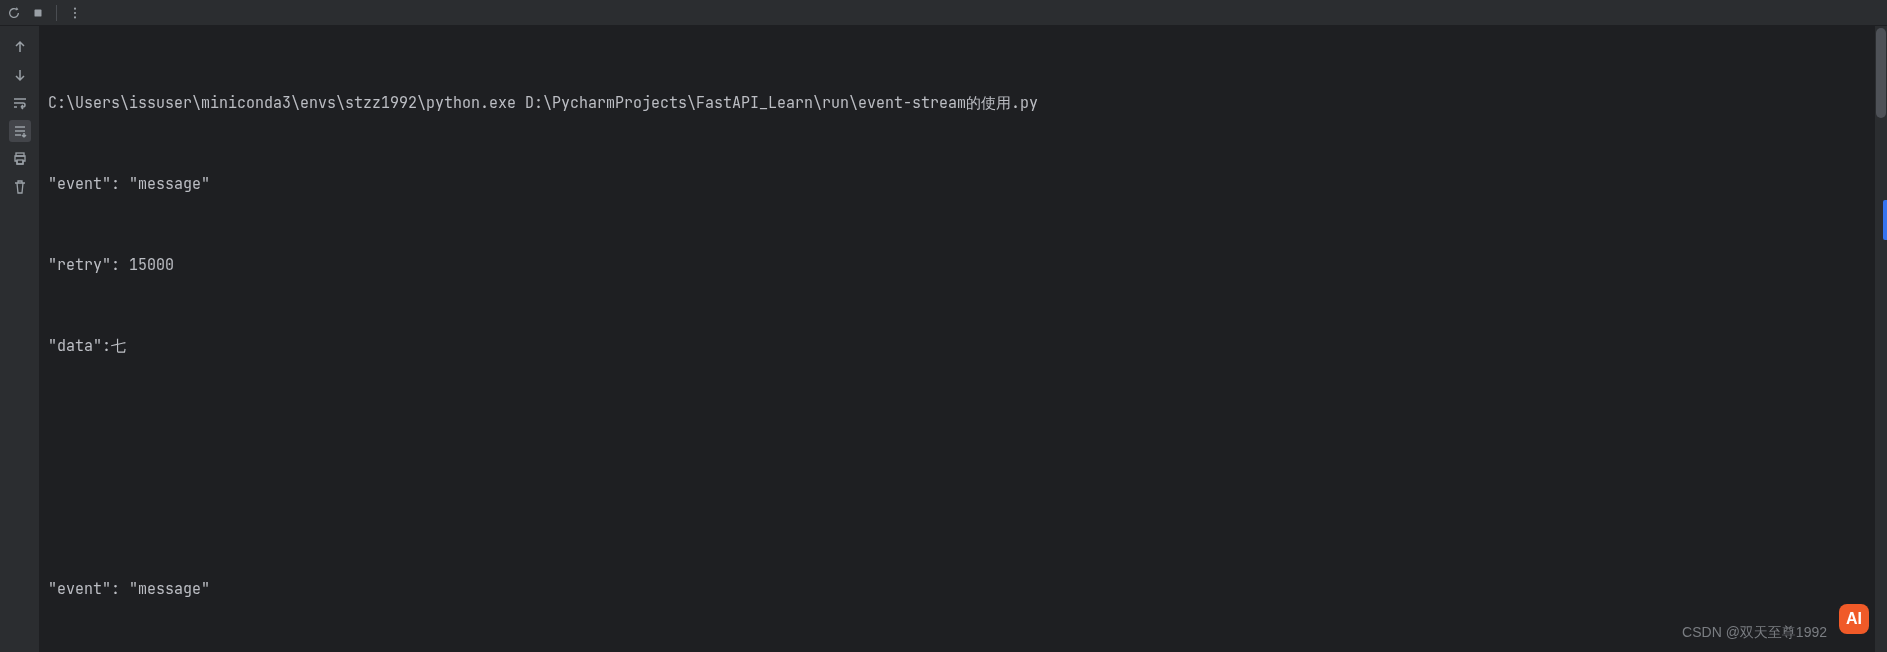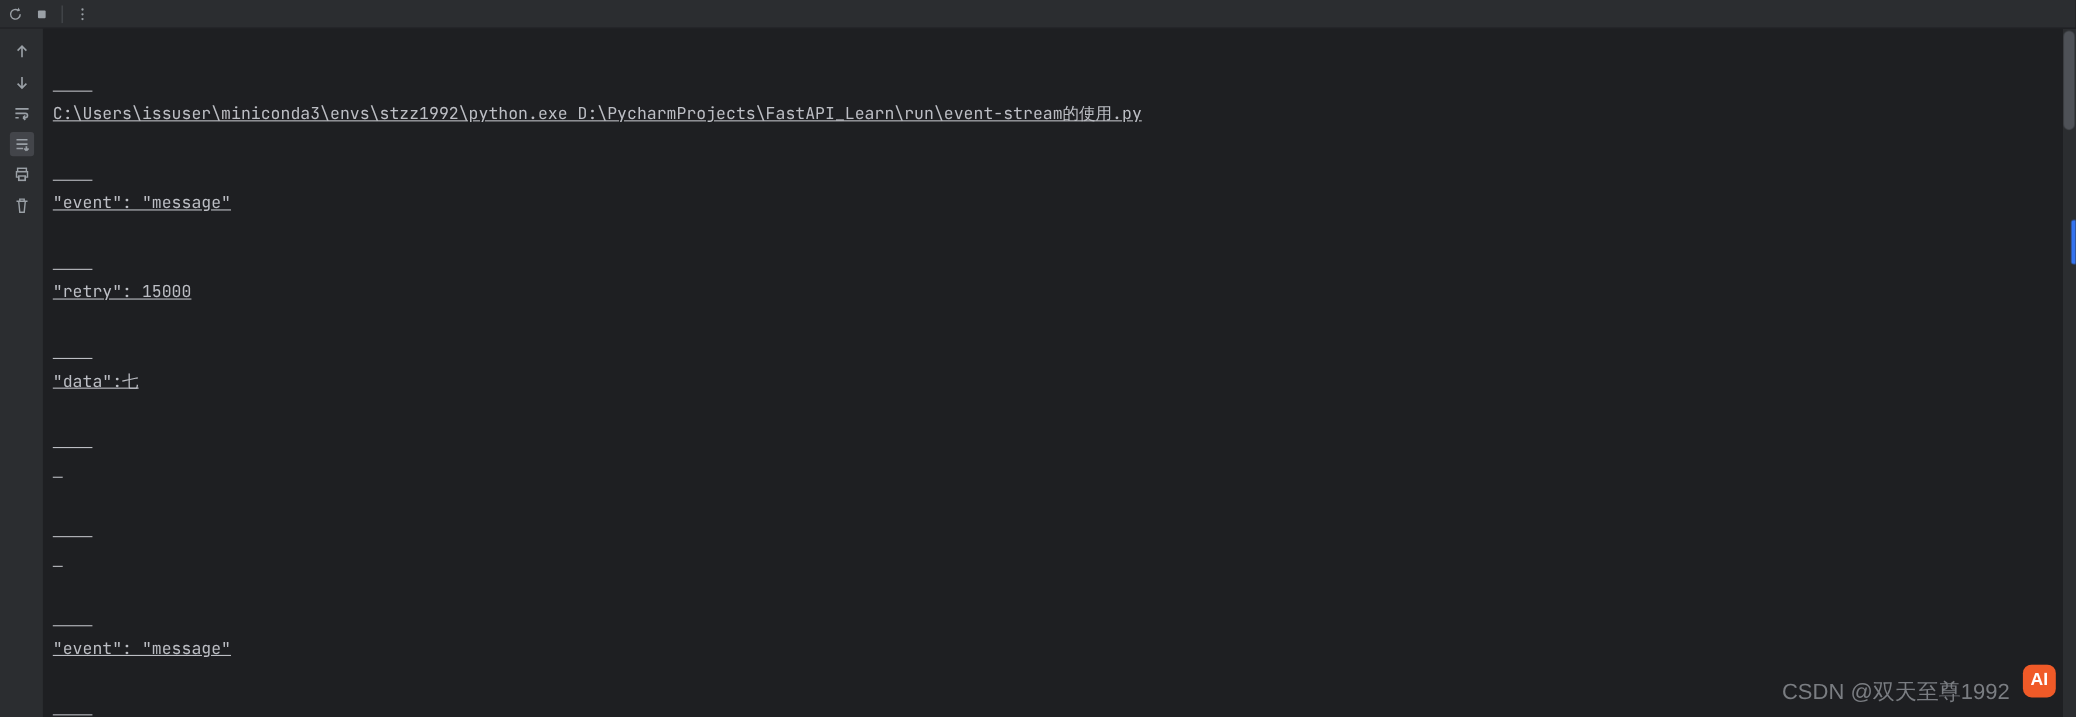--- a/index.html
+++ b/index.html
@@ -79,21 +79,20 @@
     .console {
       flex: 1;
       background-color: #1e1f22;
       padding: 10px 8px;
       overflow-y: auto;
       font-family: "JetBrains Mono", "Consolas", monospace;
       line-height: 27px;
       white-space: pre;
       color: #bcbec4;
       position: relative;
-      text-decoration: underline;
     }
     .console-line {
       white-space: pre;
     }
     .scrollbar-track {
       position: absolute;
       right: 0;
       top: 26px;
       width: 12px;
       height: calc(100% - 26px);
@@ -115,21 +114,21 @@
       width: 4px;
       height: 40px;
       background-color: #3574f0;
       border-radius: 2px 0 0 2px;
     }
     .watermark {
       position: absolute;
       right: 60px;
       bottom: 10px;
       color: #7a7d82;
-      font-size: 20px;
+      font-size: 14px;
       font-family: sans-serif;
     }
     .ai-badge {
       position: absolute;
       right: 18px;
       bottom: 18px;
       width: 30px;
       height: 30px;
       background-color: #f05a28;
       border-radius: 8px;

